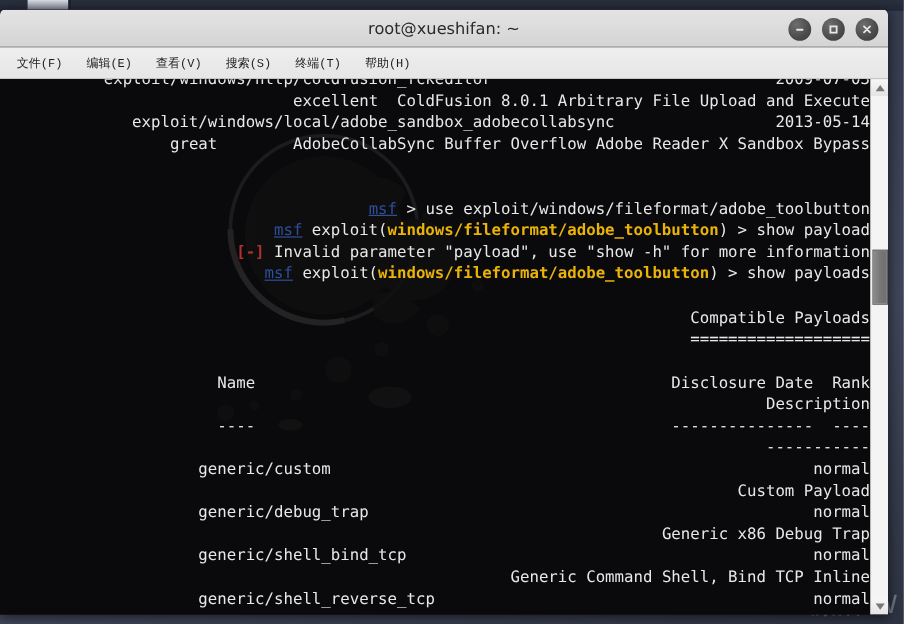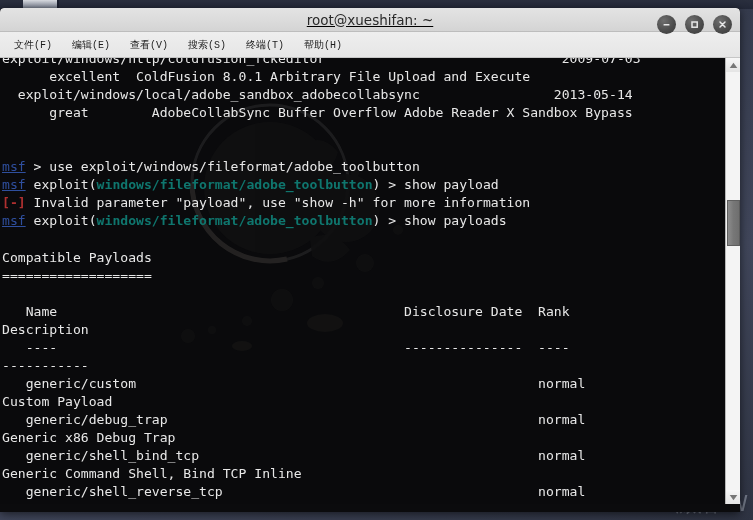--- a/index.html
+++ b/index.html
@@ -42,25 +42,25 @@
     width: 740px; height: 504px;
     background: #0b0b0d;
     box-shadow: 0 2px 10px rgba(0,0,0,0.6);
     border-radius: 4px 4px 0 0;
     overflow: hidden;
   }
 
   
   #title-bar {
     position: relative;
-    height: 24px;
+    height: 32px;
     background: linear-gradient(180deg, #e3e3e3 0%, #dcdcdc 50%, #d4d4d4 100%);
     border-bottom: 1px solid #bdbdbd;
     border-radius: 4px 4px 0 0;
-    display: flex; align-items: center; justify-content: center; text-decoration: underline;
+    display: flex; align-items: center; justify-content: center;
   }
   #window-title {
     font-size: 13.5px;
     color: #2a2a2a;
     font-family: "DejaVu Sans", sans-serif;
     font-weight: normal;
   }
   #window-controls {
     position: absolute; right: 8px; top: 0; height: 32px;
     display: flex; align-items: center; gap: 9px;
@@ -92,20 +92,21 @@
     cursor: pointer;
     font-family: Liberation Mono, monospace;
     white-space: nowrap;
   }
 
   
   #terminal-body-row {
     display: flex;
     height: 446px;
     background: #0a0a0c;
+    text-align: right;
   }
 
   #terminal-screen {
     position: relative;
     flex: 1;
     overflow: hidden;
     background: #0a0a0c;
     padding-top: 1px;
   }
   
@@ -124,21 +125,21 @@
     line-height: 18.05px;
     color: #e6e6e6;
     white-space: pre;
     padding: 0 0 0 2px;
     margin-top: -9px;
   }
   .tline { white-space: pre; height: 18.05px; }
   .c-white { color: #e8e8e8; }
   .c-msf { color: #2f4f9e; text-decoration: underline; font-weight: normal; }
   .c-red  { color: #b03030; font-weight: bold; }
-  .c-redpath { color: #0f766e; font-weight: bold; }
+  .c-redpath { color: #eab308; font-weight: bold; }
 
   
   #terminal-scrollbar {
     width: 15px;
     background: #f0f0f0;
     border-left: 1px solid #b8b8b8;
     position: relative;
     display: flex; flex-direction: column; justify-content: space-between;
     cursor: pointer;
   }

